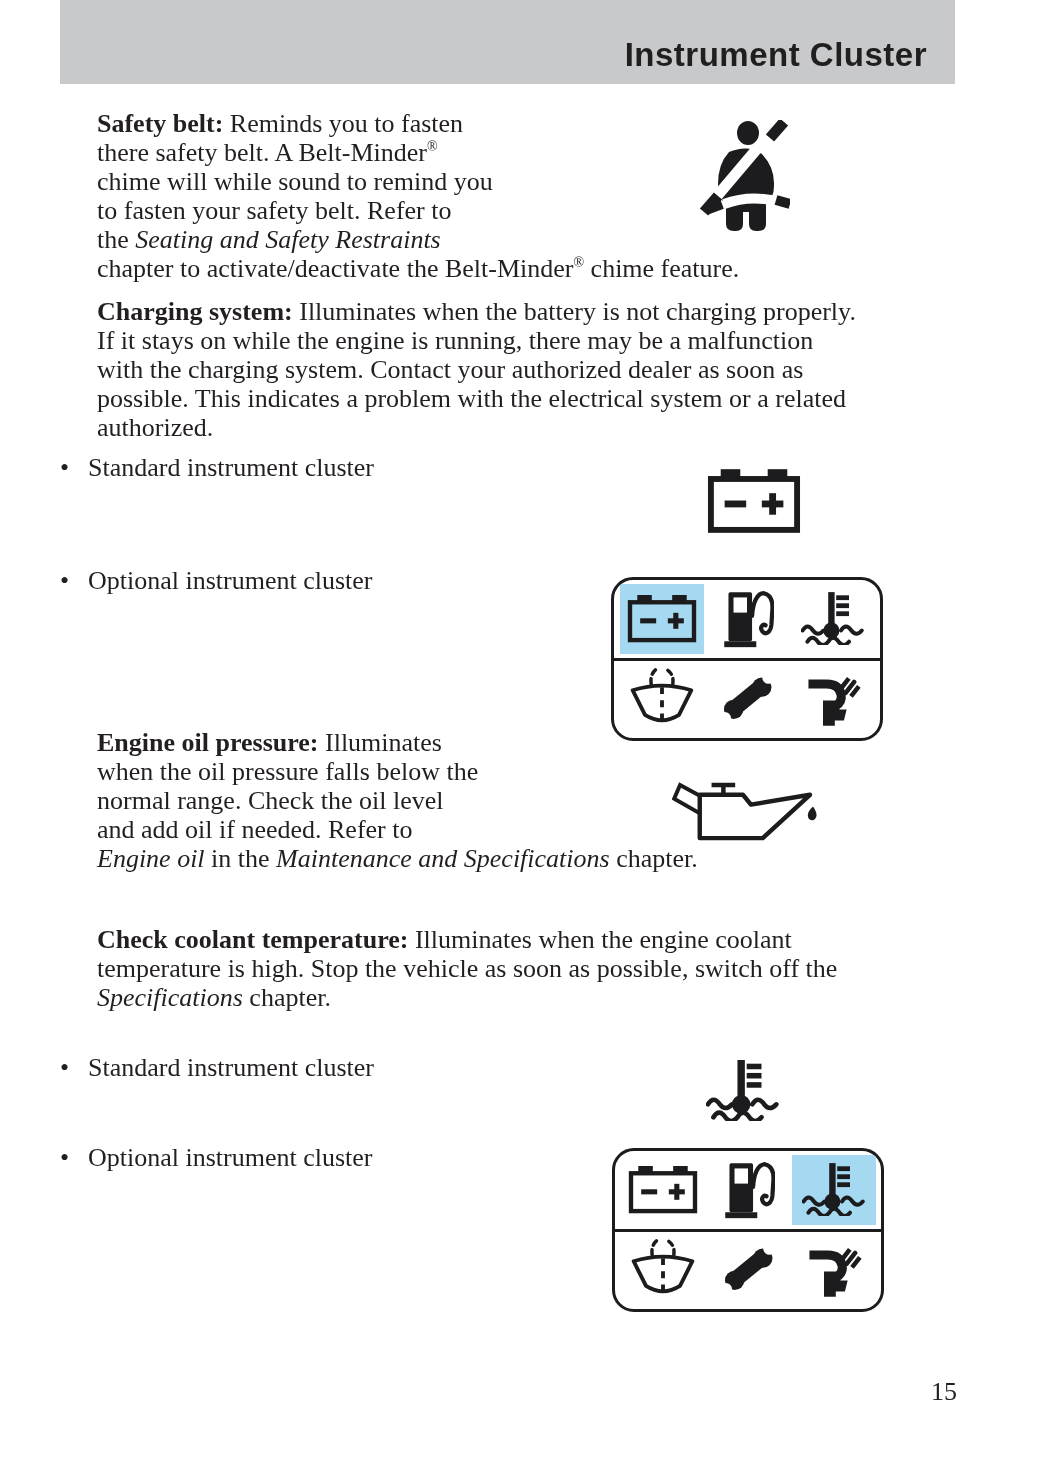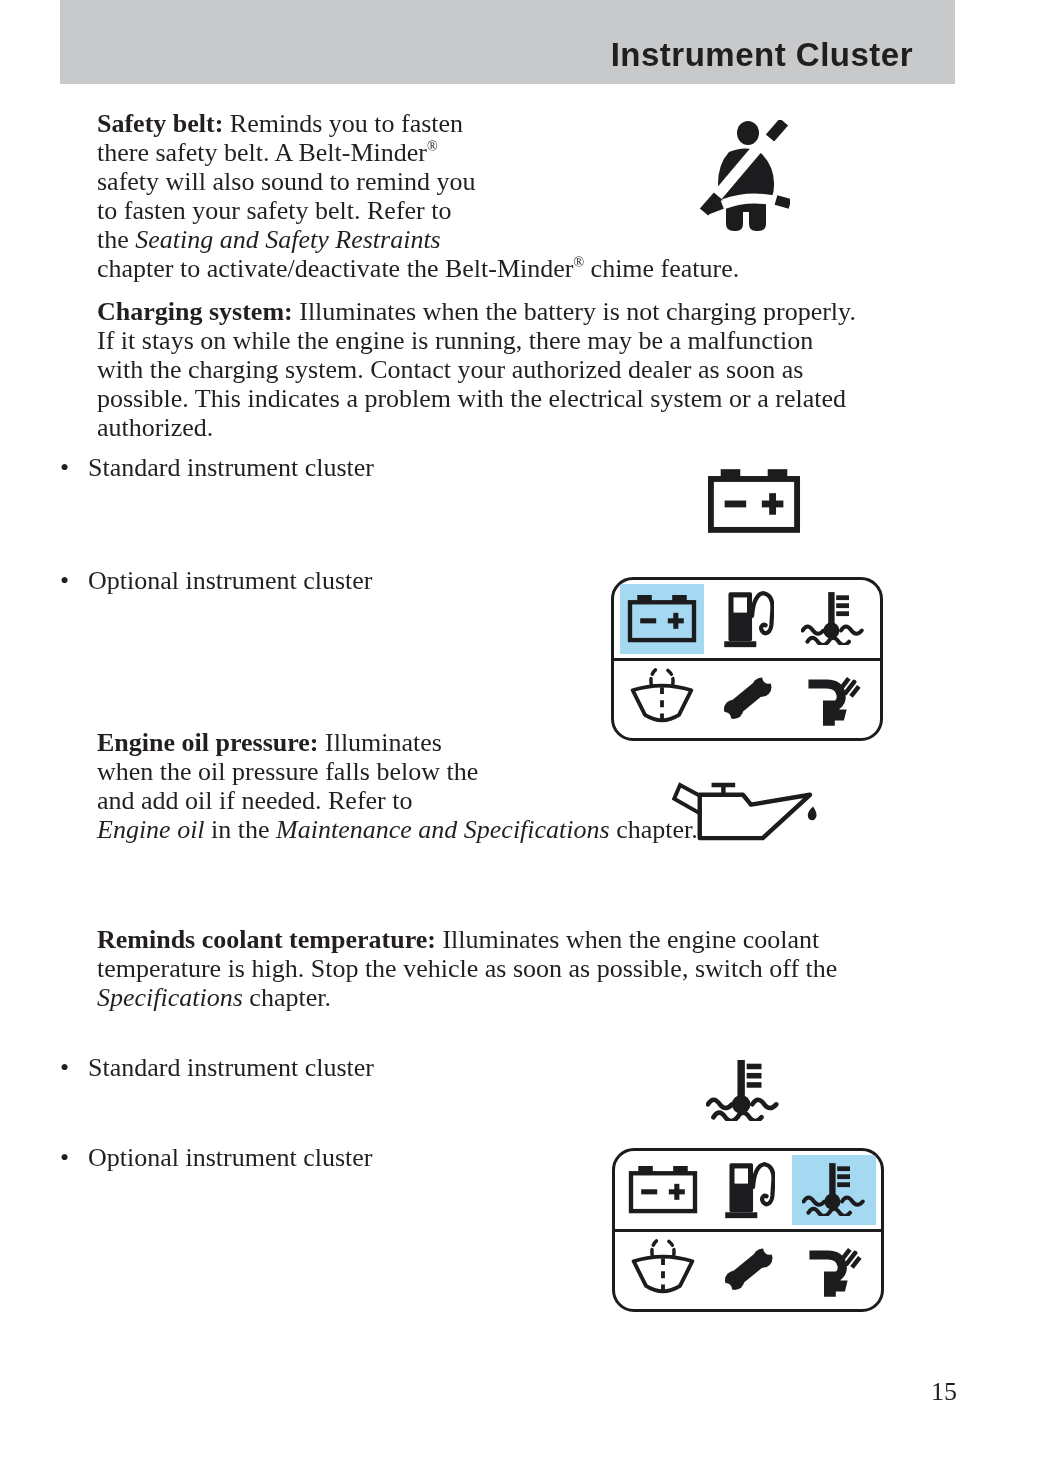--- a/index.html
+++ b/index.html
@@ -1,21 +1,21 @@
 <!DOCTYPE html>
 <html style="--highlight: #a4d9f1; --bar: #c8c9ca; --ink: #231f20;"><head>
 <meta charset="utf-8">
 <style>
   html,body{margin:0;padding:0;background:#fff;}
   .page{position:relative;width:1063px;height:1457px;background:#fff;overflow:hidden;
         font-family:"Liberation Serif",serif;color:var(--ink,#231f20);}
   
   .topbar{position:absolute;left:60px;top:0;width:895px;height:84px;background:var(--bar,#c8c9ca);
           display:flex;align-items:flex-end;justify-content:flex-end;box-sizing:border-box;
-          padding:0 42px 10px 0;}
+          padding:0 28px 10px 0;}
   .title{font-family:"Liberation Sans",sans-serif;font-weight:700;font-size:33px;color:#211e1f;letter-spacing:.5px;}
   
   .para{position:absolute;font-size:26px;line-height:29px;}
   .tline{white-space:nowrap;margin-left:37px;}
   .run-b{font-weight:700;}
   .run-i{font-style:italic;font-family:Liberation Serif, serif;}
   sup.run-r{font-size:14px;line-height:0;vertical-align:super;}
   
   .bullet{position:absolute;left:60px;font-size:26px;line-height:29px;display:flex;}
   .dot{width:28px;}
@@ -112,21 +112,21 @@
 
 <div class="page">
 
   <header class="topbar">
     <span class="title">Instrument Cluster</span>
   </header>
 
   <section class="para" style="left:60px;top:109px;">
       <div class="tline"><span class="run-b">Safety belt:</span><span class="run-n"> Reminds you to fasten</span></div>
       <div class="tline"><span class="run-n">there safety belt. A Belt-Minder</span><sup class="run-r">®</sup></div>
-      <div class="tline"><span class="run-n">safety will also sound to remind you</span></div>
+      <div class="tline"><span class="run-n">chime will while sound to remind you</span></div>
       <div class="tline"><span class="run-n">to fasten your safety belt. Refer to</span></div>
       <div class="tline"><span class="run-n">the </span><span class="run-i">Seating and Safety Restraints</span></div>
       <div class="tline"><span class="run-n">chapter to activate/deactivate the Belt-Minder</span><sup class="run-r">®</sup><span class="run-n"> chime feature.</span></div>
     </section>
   <div class="icon" style="left:696px;top:120px;">
     <svg class="ic" width="94" height="112">
         <use href="#sym-seatbelt"></use>
       </svg>
   </div>
 
@@ -187,31 +187,32 @@
         <svg class="ic" width="60" height="53">
             <use href="#sym-fuelcap"></use>
           </svg>
         </div>
     </div>
   </div>
 
   <section class="para" style="left:60px;top:728px;">
       <div class="tline"><span class="run-b">Engine oil pressure:</span><span class="run-n"> Illuminates</span></div>
       <div class="tline"><span class="run-n">when the oil pressure falls below the</span></div>
+      <div class="tline"><span class="run-n">normal range. Check the oil level</span></div>
       <div class="tline"><span class="run-n">and add oil if needed. Refer to</span></div>
       <div class="tline"><span class="run-i">Engine oil</span><span class="run-n"> in the </span><span class="run-i">Maintenance and Specifications</span><span class="run-n"> chapter.</span></div>
     </section>
   <div class="icon" style="left:672px;top:781px;">
     <svg class="ic" width="150" height="63">
         <use href="#sym-oilcan"></use>
       </svg>
   </div>
 
   <section class="para" style="left:60px;top:925px;">
-      <div class="tline"><span class="run-b">Reminds coolant temperature:</span><span class="run-n"> Illuminates when the engine coolant</span></div>
+      <div class="tline"><span class="run-b">Check coolant temperature:</span><span class="run-n"> Illuminates when the engine coolant</span></div>
       <div class="tline"><span class="run-n">temperature is high. Stop the vehicle as soon as possible, switch off the</span></div>
       <div class="tline"><span class="run-i">Specifications</span><span class="run-n"> chapter.</span></div>
     </section>
 
   <div class="bullet" style="top:1053px;">
     <span class="dot">•</span>
     <span>Standard instrument cluster</span>
   </div>
   <div class="icon" style="left:706px;top:1060px;">
     <svg class="ic" width="74" height="61">

